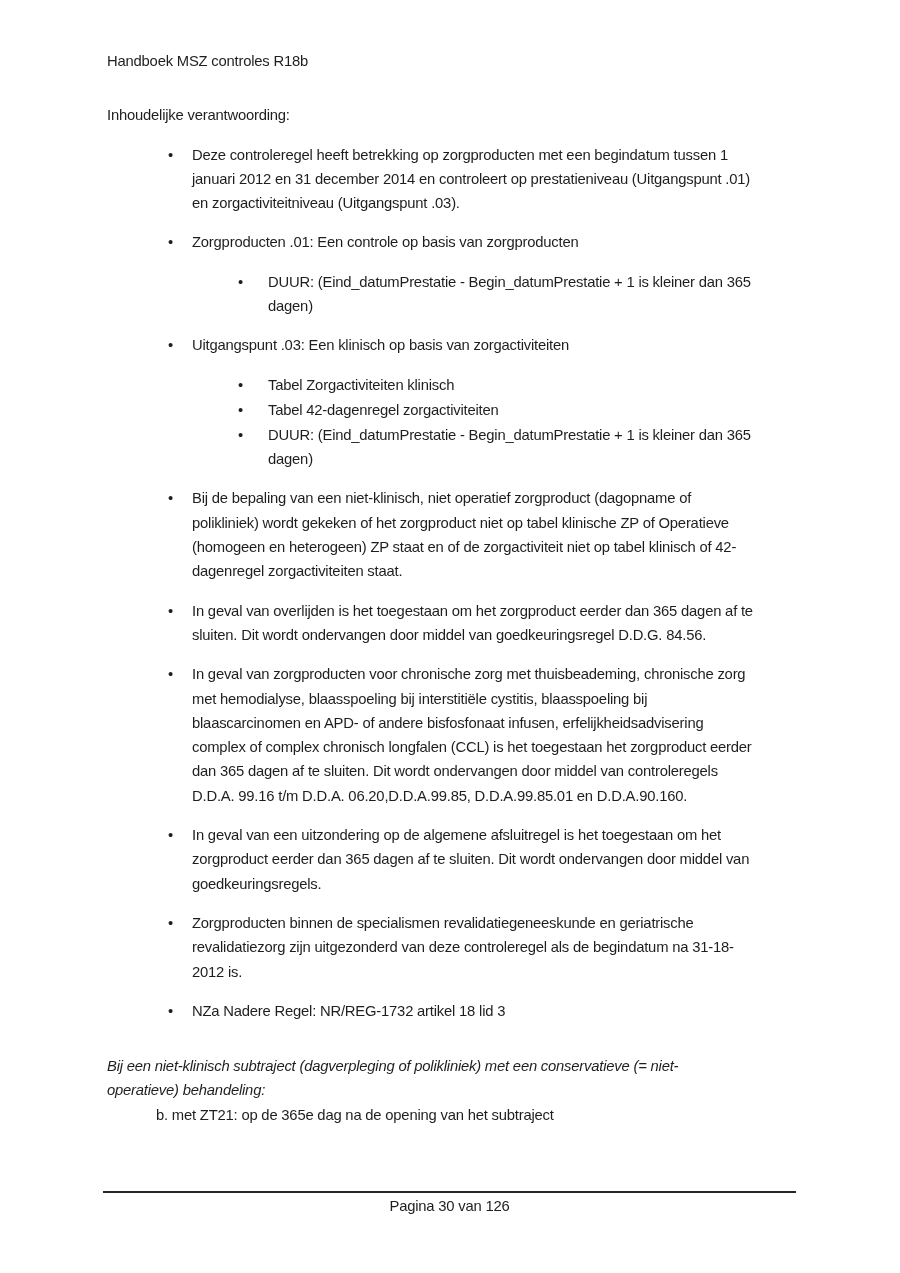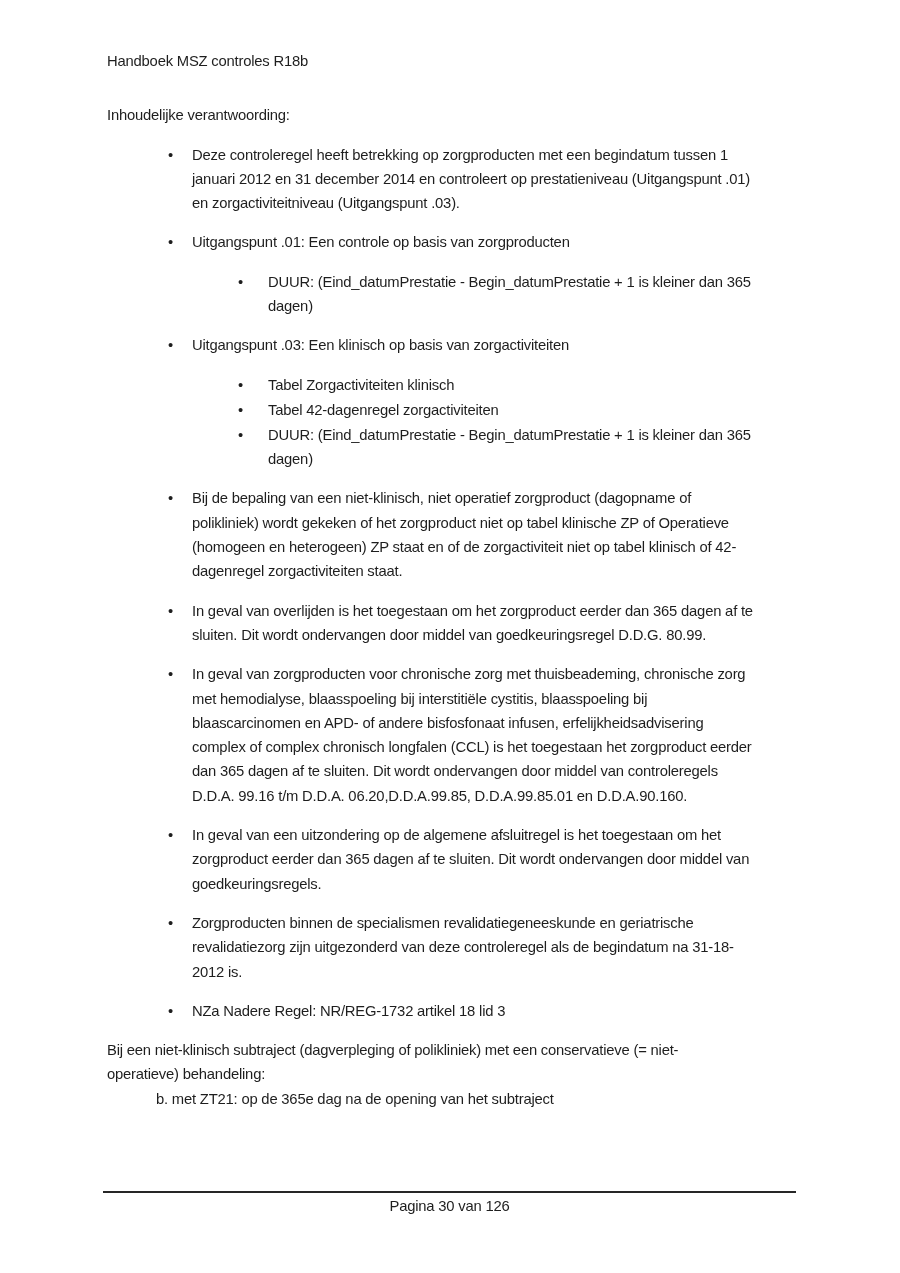--- a/index.html
+++ b/index.html
@@ -24,21 +24,21 @@
   .doc-header { white-space: pre-line; }
   .intro { margin-top: 30px; white-space: pre-line; }
   .item { display: flex; align-items: flex-start; margin-top: 15px; }
   .item.tight { margin-top: 0.8px; }
   .item .bullet { flex: 0 0 auto; }
   .lvl1 { padding-left: 61px; }
   .lvl1 .bullet { width: 24px; }
   .lvl2 { padding-left: 131px; }
   .lvl2 .bullet { width: 30px; }
   .item-text { white-space: pre-line; flex: 1 1 auto; }
-  .closing-para { margin-top: 15px; white-space: pre-line; }
+  .closing-para { margin-top: 31px; white-space: pre-line; font-style: italic; }
   .closing-sub { margin-left: 49px; white-space: pre-line; }
   .footer {
     position: absolute;
     left: 103px;
     right: 104px;
     top: 1191px;
     border-top: 2px solid #262626;
   }
   .footer-text {
     text-align: center;
@@ -57,21 +57,21 @@
 
     <div class="item lvl1">
       <span class="bullet">•</span>
       <span class="item-text">Deze controleregel heeft betrekking op zorgproducten met een begindatum tussen 1
 januari 2012 en 31 december 2014 en controleert op prestatieniveau (Uitgangspunt .01)
 en zorgactiviteitniveau (Uitgangspunt .03).</span>
     </div>
 
     <div class="item lvl1">
       <span class="bullet">•</span>
-      <span class="item-text">Uitgangspunt .01: Een controle op basis van zorgproducten</span>
+      <span class="item-text">Zorgproducten .01: Een controle op basis van zorgproducten</span>
     </div>
 
     <div class="item lvl2">
       <span class="bullet">•</span>
       <span class="item-text">DUUR: (Eind_datumPrestatie - Begin_datumPrestatie + 1 is kleiner dan 365
 dagen)</span>
     </div>
 
     <div class="item lvl1">
       <span class="bullet">•</span>
@@ -98,21 +98,21 @@
       <span class="bullet">•</span>
       <span class="item-text">Bij de bepaling van een niet-klinisch, niet operatief zorgproduct (dagopname of
 polikliniek) wordt gekeken of het zorgproduct niet op tabel klinische ZP of Operatieve
 (homogeen en heterogeen) ZP staat en of de zorgactiviteit niet op tabel klinisch of 42-
 dagenregel zorgactiviteiten staat.</span>
     </div>
 
     <div class="item lvl1">
       <span class="bullet">•</span>
       <span class="item-text">In geval van overlijden is het toegestaan om het zorgproduct eerder dan 365 dagen af te
-sluiten. Dit wordt ondervangen door middel van goedkeuringsregel D.D.G. 80.99.</span>
+sluiten. Dit wordt ondervangen door middel van goedkeuringsregel D.D.G. 84.56.</span>
     </div>
 
     <div class="item lvl1">
       <span class="bullet">•</span>
       <span class="item-text">In geval van zorgproducten voor chronische zorg met thuisbeademing, chronische zorg
 met hemodialyse, blaasspoeling bij interstitiële cystitis, blaasspoeling bij
 blaascarcinomen en APD- of andere bisfosfonaat infusen, erfelijkheidsadvisering
 complex of complex chronisch longfalen (CCL)  is het toegestaan het zorgproduct eerder
 dan 365 dagen af te sluiten. Dit wordt ondervangen door middel van controleregels
 D.D.A. 99.16 t/m D.D.A. 06.20,D.D.A.99.85, D.D.A.99.85.01 en D.D.A.90.160.</span>

